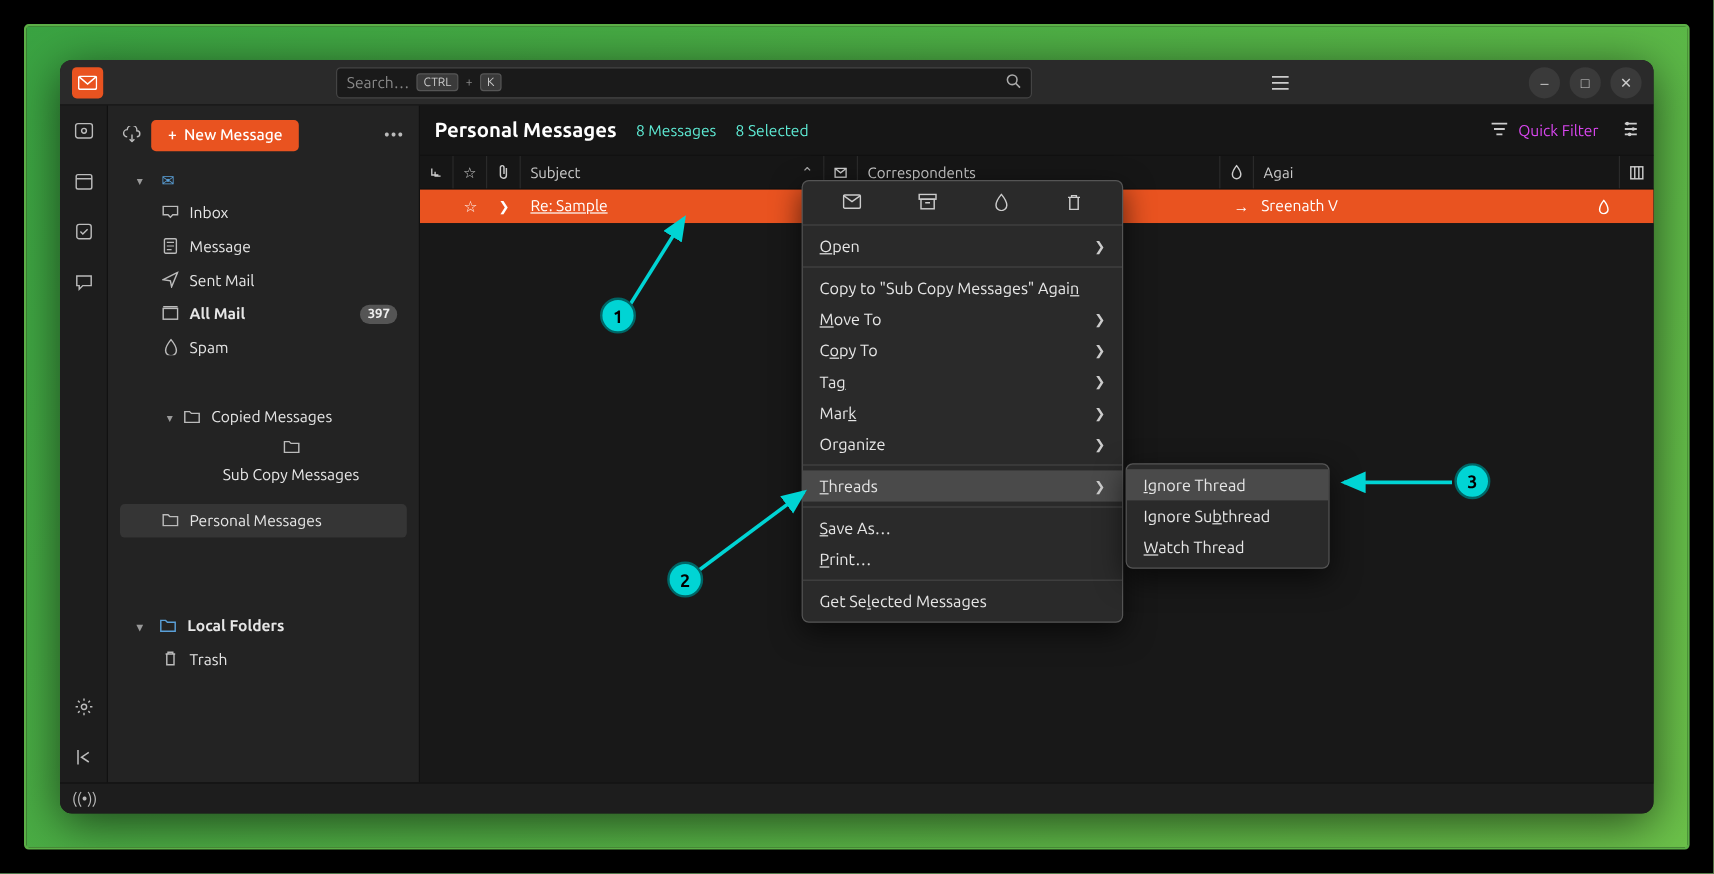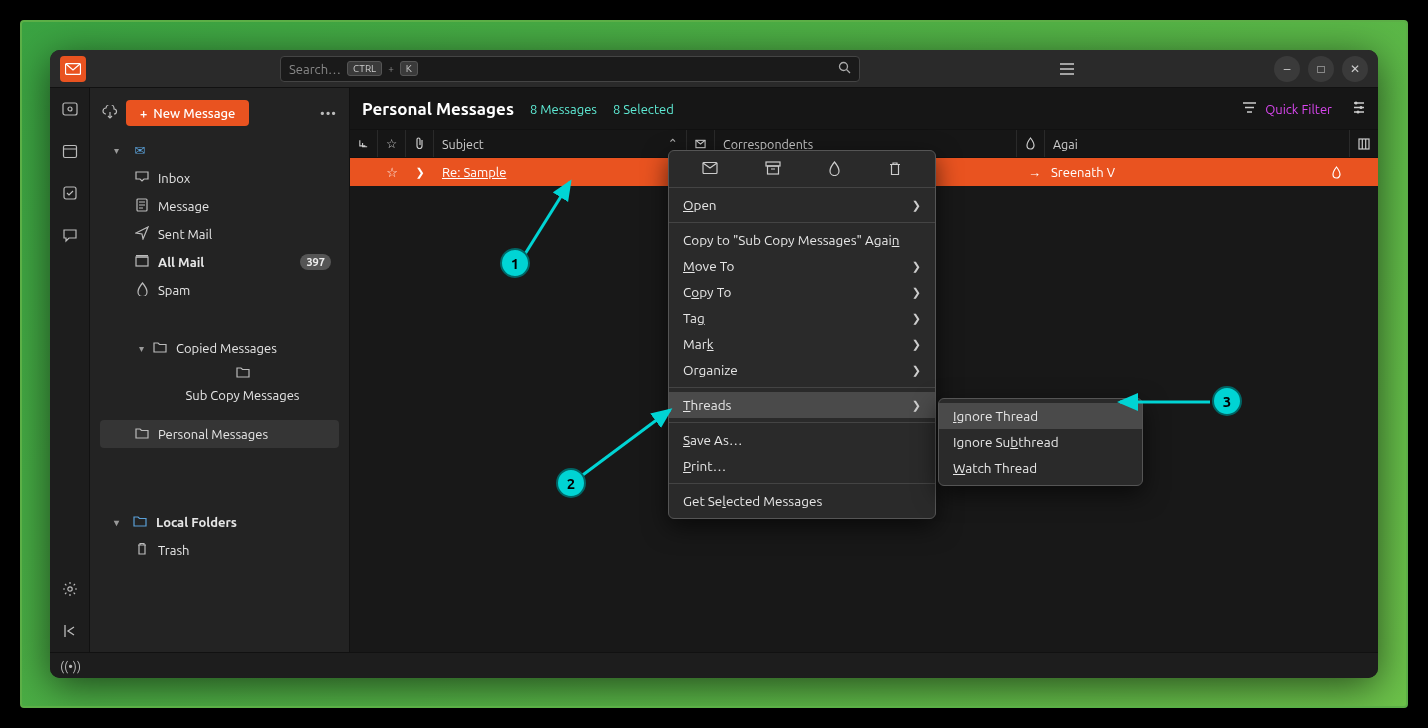--- a/index.html
+++ b/index.html
@@ -484,21 +484,21 @@
         </div>
     <div class="mi">
           <span class="lbl"><span style="text-decoration:underline">P</span>rint…</span>
         </div>
     <div class="sep"></div>
     <div class="mi">
           <span class="lbl">Get Se<span style="text-decoration:underline">l</span>ected Messages</span>
         </div>
   </div>
 
-  <div class="ctxmenu" style="left:916px; top:376px; width:205px;">
+  <div class="ctxmenu" style="left:916px; top:364px; width:170px;">
     <div class="mi hl">
           <span class="lbl"><span style="text-decoration:underline">I</span>gnore Thread</span>
         </div>
     <div class="mi">
           <span class="lbl">Ignore Su<span style="text-decoration:underline">b</span>thread</span>
         </div>
     <div class="mi">
           <span class="lbl"><span style="text-decoration:underline">W</span>atch Thread</span>
         </div>
   </div>

